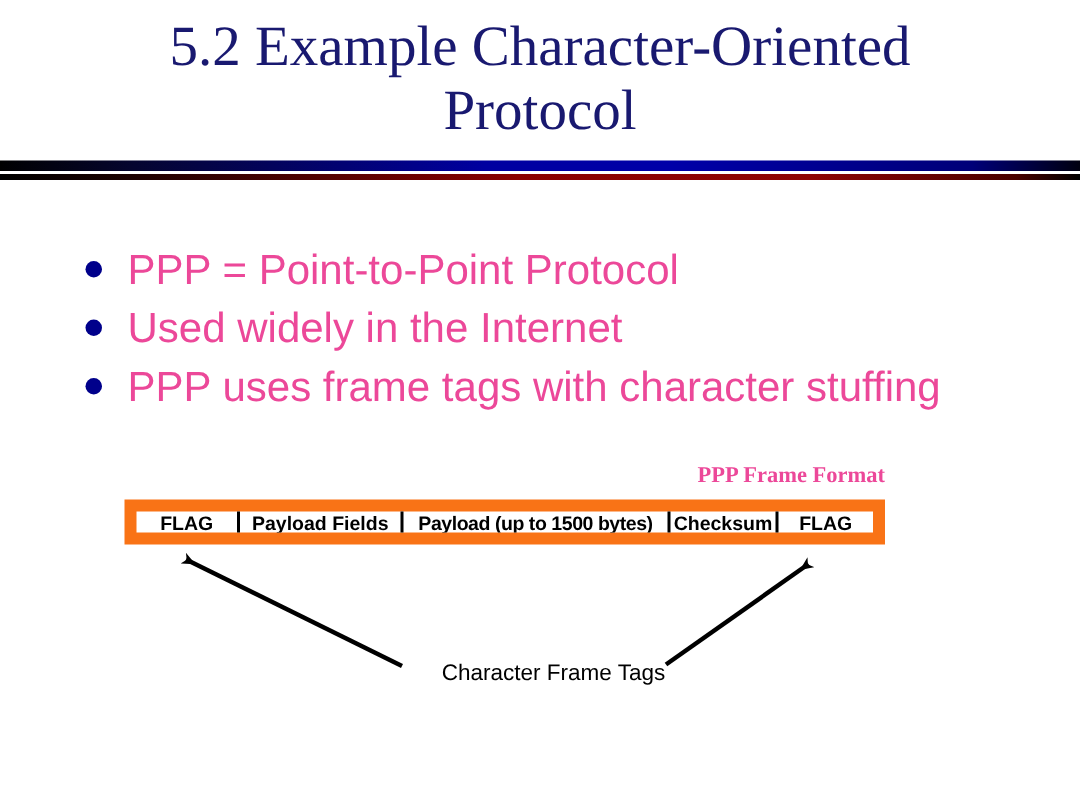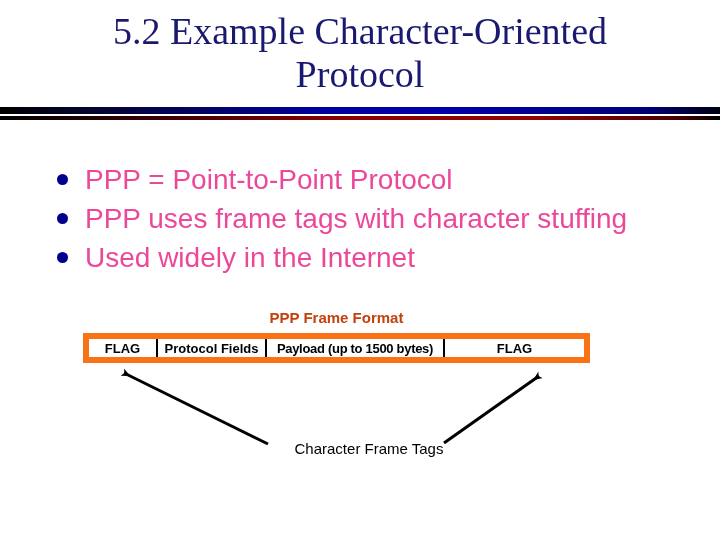--- a/index.html
+++ b/index.html
@@ -62,33 +62,34 @@
     border-radius: 50%;
     background: #00008b;
   }
 
   
   .frame-caption {
     position: absolute;
     top: 309px;
     left: 83px;
     width: 507px;
-    text-align: center;
+    text-align: right;
     font-size: 15px;
     font-weight: bold;
-    color: #c2410c;
+    color: #ec4899;
+    font-family: Liberation Serif, serif;
   }
   .frame-table {
     position: absolute;
     top: 333px;
     left: 83px;
     width: 507px;
     height: 30px;
     display: flex;
-    border: 6px solid #f97316;
+    border: 8px solid #f97316;
     background: #ffffff;
   }
   .frame-cell {
     display: flex;
     align-items: center;
     justify-content: center;
     border-right: 2px solid #000000;
     font-size: 13px;
     font-weight: bold;
     color: #000000;
@@ -131,34 +132,35 @@
   <div class="bar-red"></div>
 </div>
 
 <ul class="bullet-list">
   <li>
     <span class="bullet-dot"></span>
     <span>PPP = Point-to-Point Protocol</span>
   </li>
   <li>
     <span class="bullet-dot"></span>
-    <span>PPP uses frame tags with character stuffing</span>
+    <span>Used widely in the Internet</span>
   </li>
   <li>
     <span class="bullet-dot"></span>
-    <span>Used widely in the Internet</span>
+    <span>PPP uses frame tags with character stuffing</span>
   </li>
 </ul>
 
 <div class="frame-caption">PPP Frame Format</div>
 
 <div class="frame-table">
   <div class="frame-cell cell-flag-l">FLAG</div>
-  <div class="frame-cell cell-control">Protocol Fields</div>
+  <div class="frame-cell cell-control">Payload Fields</div>
   <div class="frame-cell cell-payload">Payload (up to 1500 bytes)</div>
+  <div class="frame-cell cell-checksum">Checksum</div>
   <div class="frame-cell cell-flag-r">FLAG</div>
 </div>
 
 <svg class="arrow-layer" viewBox="0 0 720 110" xmlns="http://www.w3.org/2000/svg">
   <defs>
     <marker id="ah" markerWidth="9" markerHeight="8" refX="7" refY="4" orient="auto" markerUnits="userSpaceOnUse">
       <path d="M0,4 L9,0 L6.5,4 L9,8 Z" fill="#000000"></path>
     </marker>
   </defs>
   <line x1="268" y1="84" x2="124" y2="13" stroke="#000000" stroke-width="3" marker-end="url(#ah)"></line>

